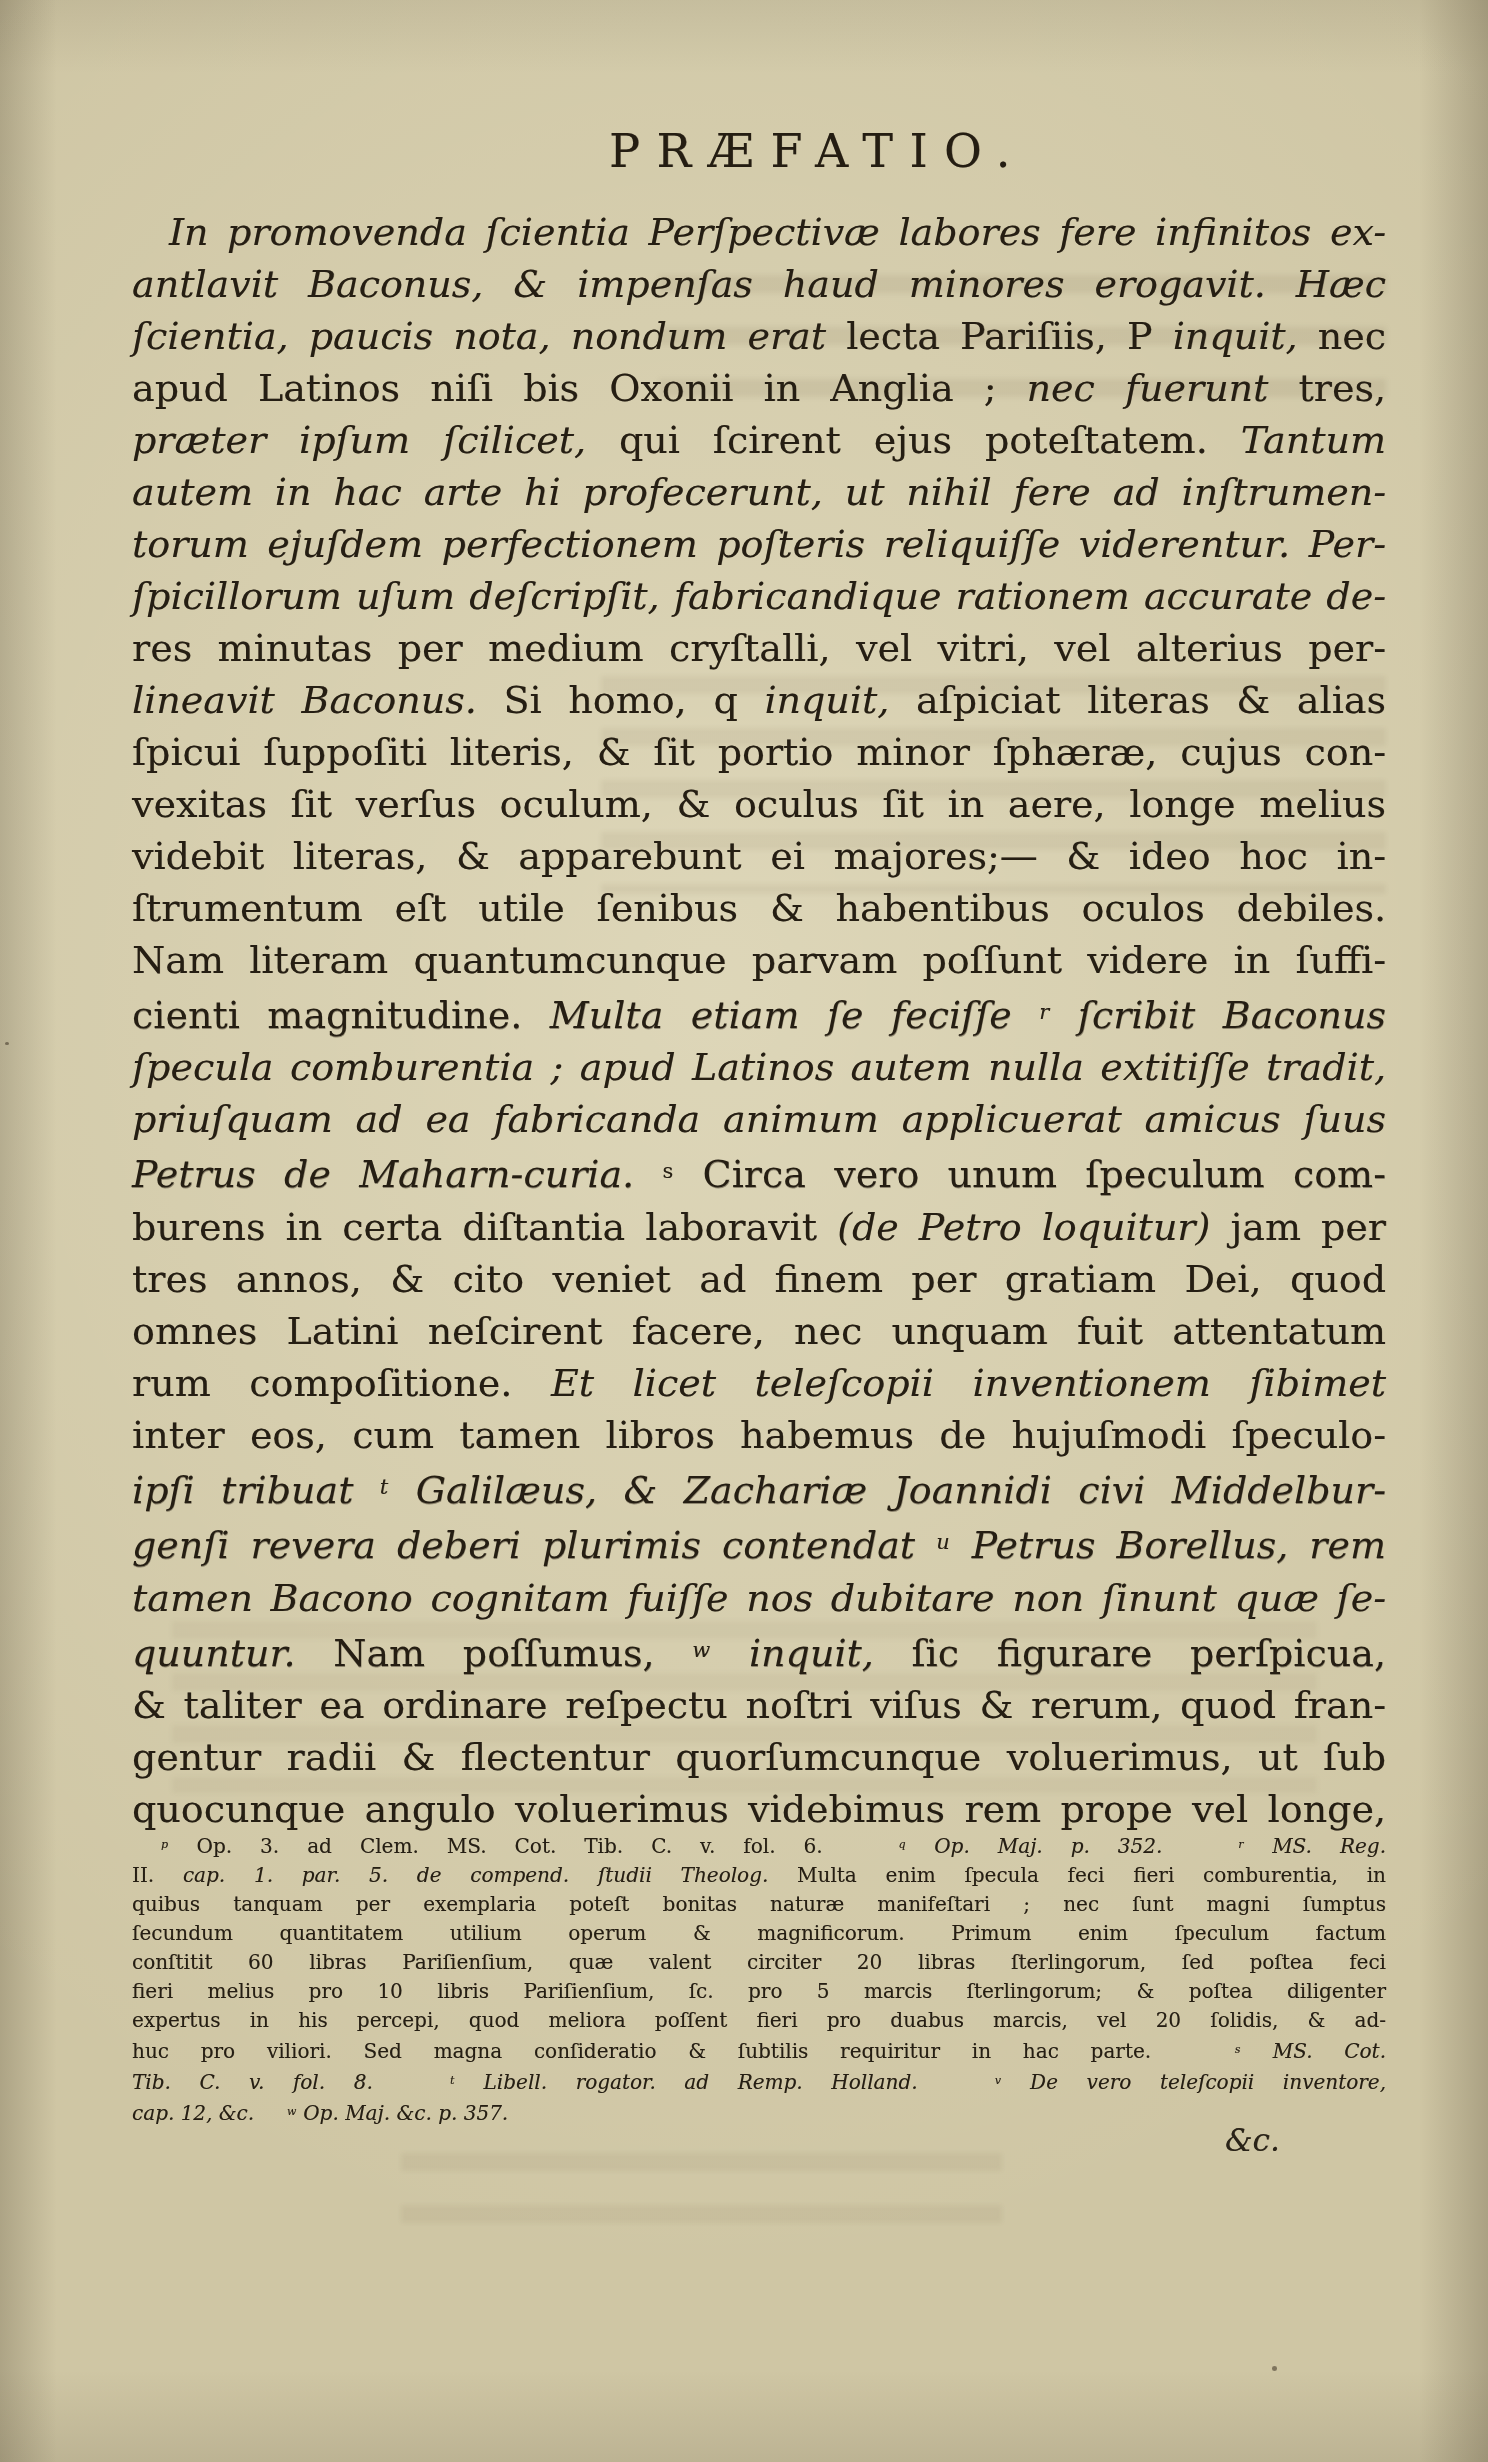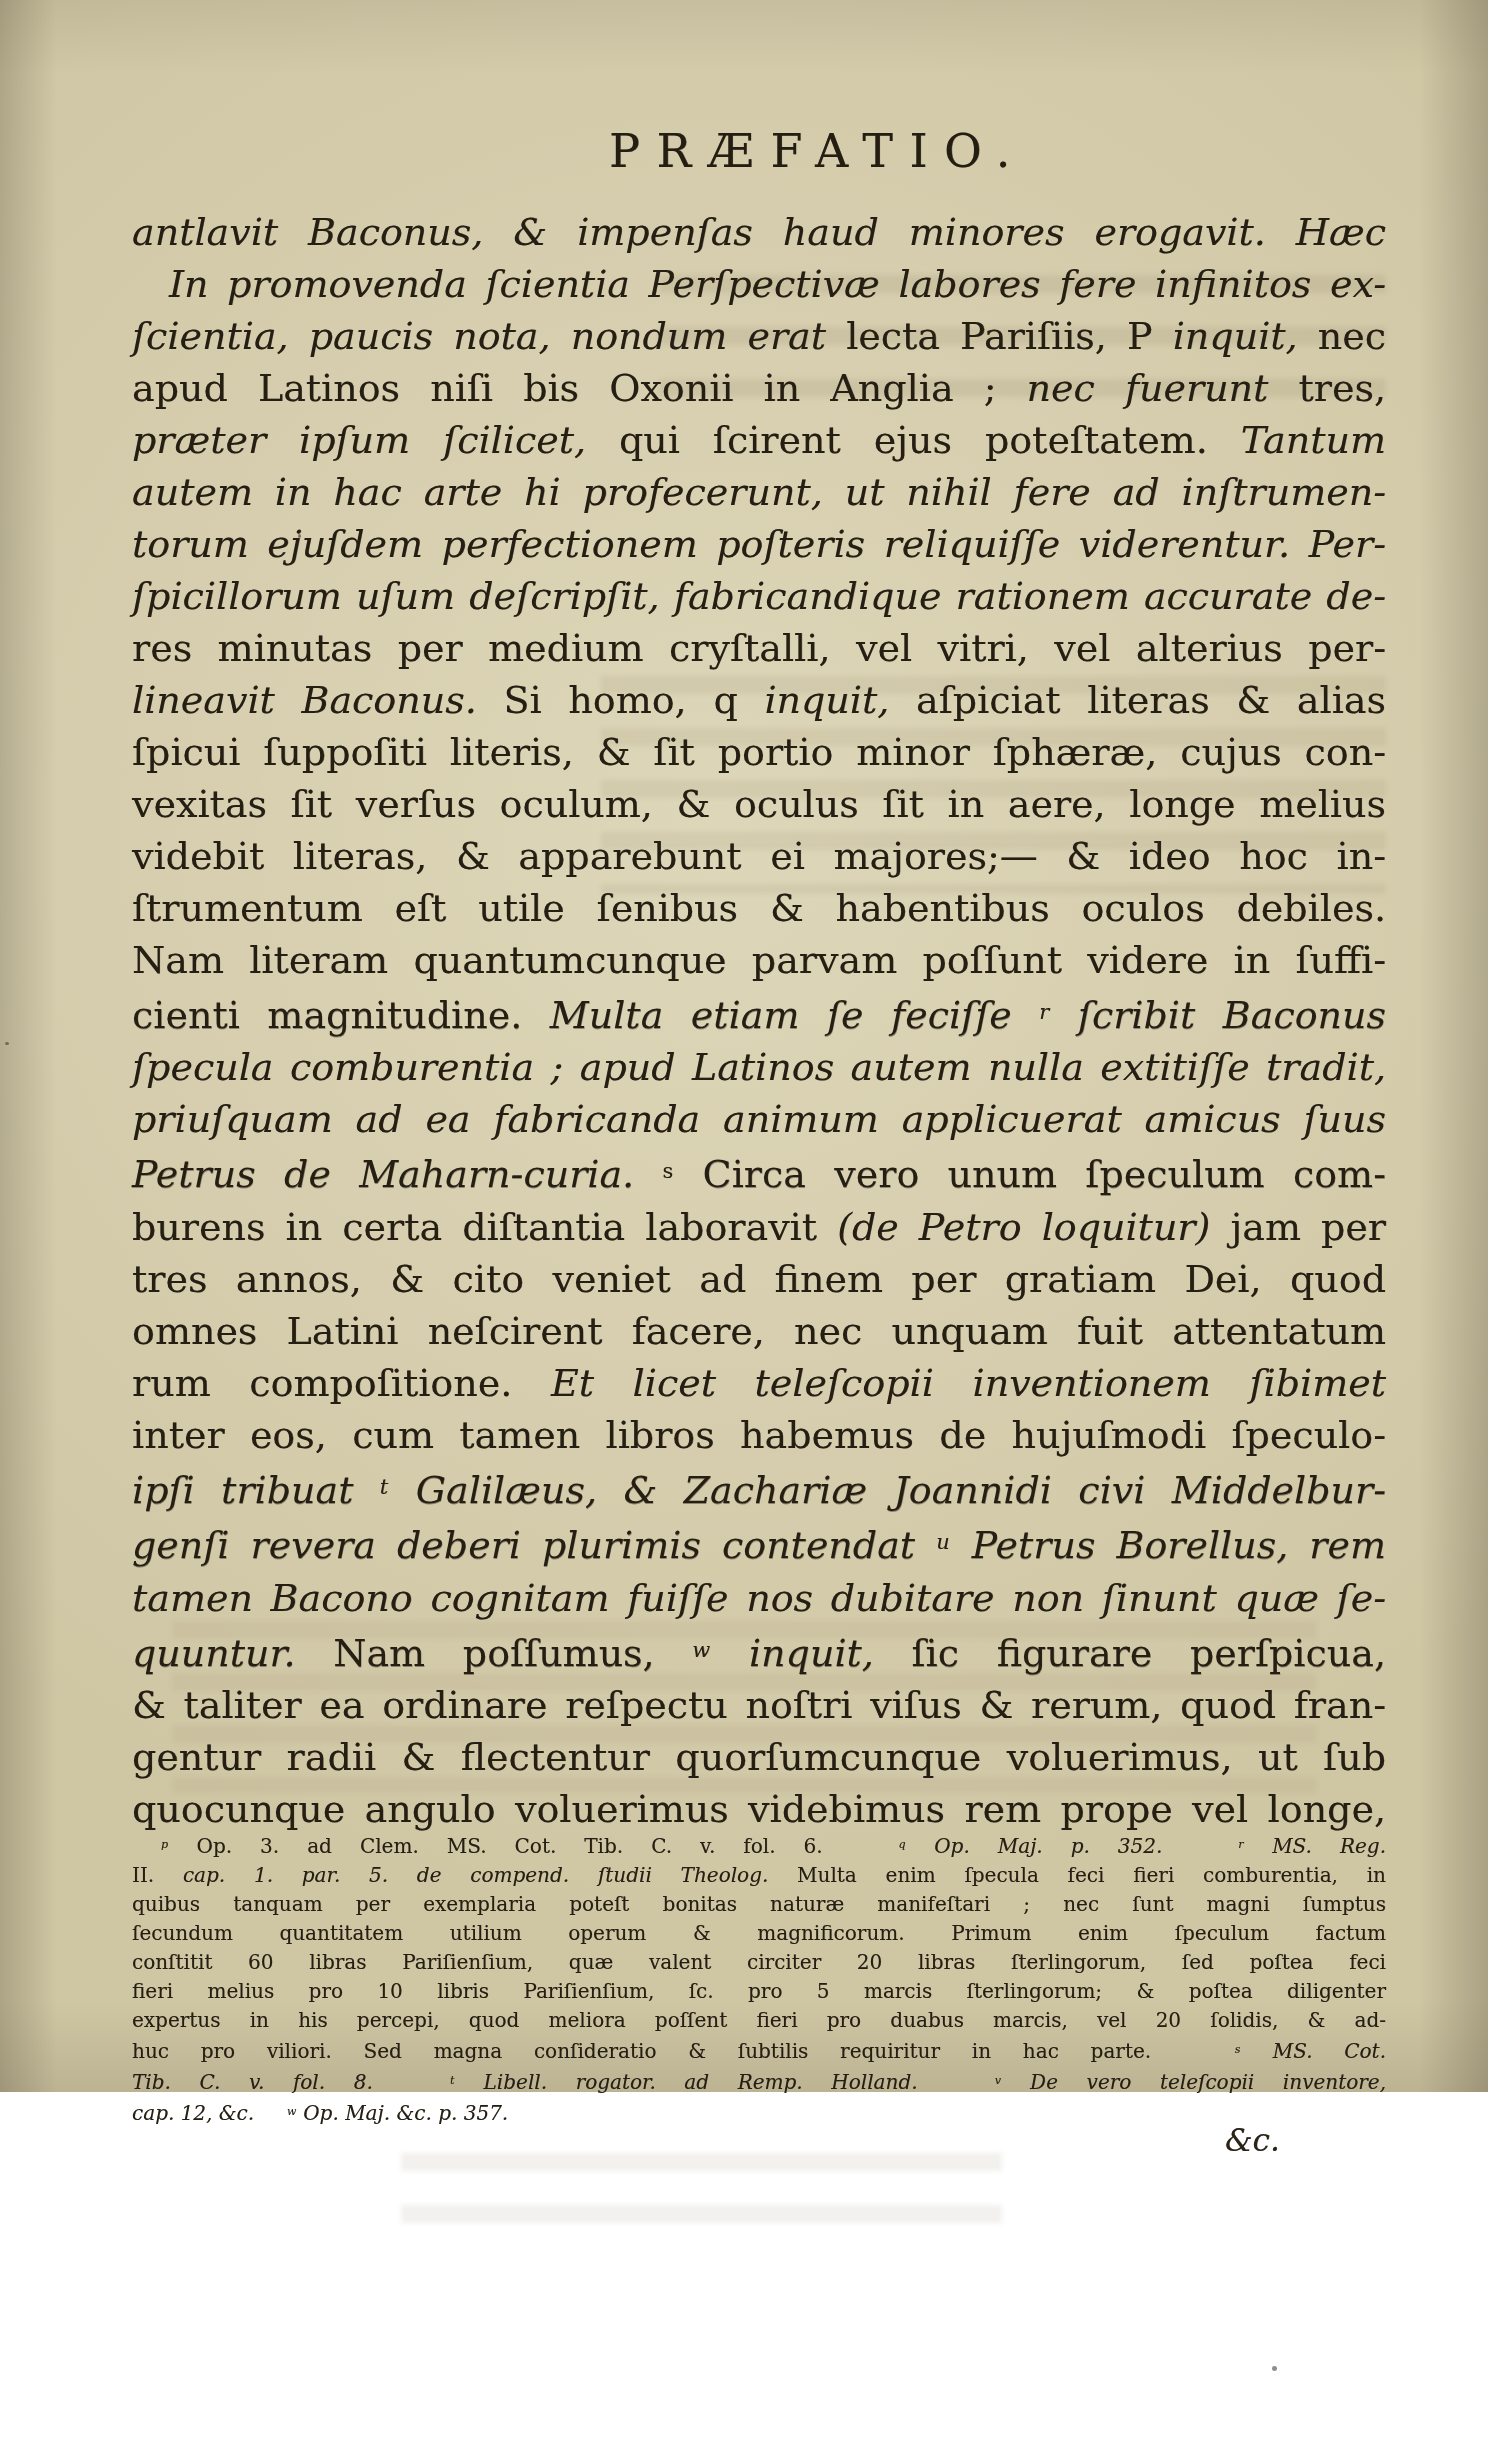--- a/index.html
+++ b/index.html
@@ -3,21 +3,21 @@
 <meta charset="utf-8">
 <style>
   html, body {
     margin: 0; padding: 0;
     width: 1488px; height: 2462px;
     overflow: hidden;
     font-family: "DejaVu Serif", "Liberation Serif", serif;
   }
   .page {
     position: absolute; inset: 0;
-    width: 1488px; height: 2092px;
+    width: 1488px; height: 2462px;
     background-color: #cfc6a4;
     background-image:
       radial-gradient(ellipse 120% 85% at 48% 40%, rgba(255,252,232,0.30), rgba(0,0,0,0) 62%),
       linear-gradient(90deg,  rgba(75,65,45,0.26) 0px, rgba(75,65,45,0) 57px),
       linear-gradient(270deg, rgba(75,65,45,0.28) 0px, rgba(75,65,45,0) 69px),
       linear-gradient(0deg,   rgba(75,65,45,0.14) 0px, rgba(75,65,45,0) 92px),
       linear-gradient(180deg, rgba(75,65,45,0.10) 0px, rgba(75,65,45,0) 74px);
     color: #251e13;
   }
   .ghost {
@@ -76,22 +76,22 @@
 
 <div class="page">
   <div class="ghost g1"></div>
   <div class="ghost g2"></div>
   <div class="ghost g3"></div>
   <div class="ghost g4"></div>
 
   <div class="heading">PRÆFATIO.</div>
 
   <div class="body-text" id="body-text">
+      <div class="bline" style="padding-left: 37px;"><span class="seg-i">In promovenda ſcientia Perſpectivæ labores fere infinitos ex-</span></div>
       <div class="bline"><span class="seg-i">antlavit Baconus, &amp; impenſas haud minores erogavit.  Hæc</span></div>
-      <div class="bline" style="padding-left: 37px;"><span class="seg-i">In promovenda ſcientia Perſpectivæ labores fere infinitos ex-</span></div>
       <div class="bline"><span class="seg-i">ſcientia, paucis nota, nondum erat </span><span class="seg-r">lecta Pariſiis, P </span><span class="seg-i">inquit,</span><span class="seg-r"> nec</span></div>
       <div class="bline"><span class="seg-r">apud Latinos niſi bis Oxonii in Anglia ; </span><span class="seg-i">nec fuerunt </span><span class="seg-r">tres,</span></div>
       <div class="bline"><span class="seg-i">præter ipſum ſcilicet, </span><span class="seg-r">qui ſcirent ejus poteſtatem. </span><span class="seg-i">Tantum</span></div>
       <div class="bline"><span class="seg-i">autem in hac arte hi profecerunt, ut nihil fere ad inſtrumen-</span></div>
       <div class="bline"><span class="seg-i">torum ejuſdem perfectionem poſteris reliquiſſe viderentur.  Per-</span></div>
       <div class="bline"><span class="seg-i">ſpicillorum uſum deſcripſit, fabricandique rationem accurate de-</span></div>
       <div class="bline"><span class="seg-r">res minutas per medium cryſtalli, vel vitri, vel alterius per-</span></div>
       <div class="bline"><span class="seg-i">lineavit Baconus. </span><span class="seg-r">Si homo, q </span><span class="seg-i">inquit, </span><span class="seg-r">aſpiciat literas &amp; alias</span></div>
       <div class="bline"><span class="seg-r">ſpicui ſuppoſiti literis, &amp; ſit portio minor ſphæræ, cujus con-</span></div>
       <div class="bline"><span class="seg-r">vexitas ſit verſus oculum, &amp; oculus ſit in aere, longe melius</span></div>

